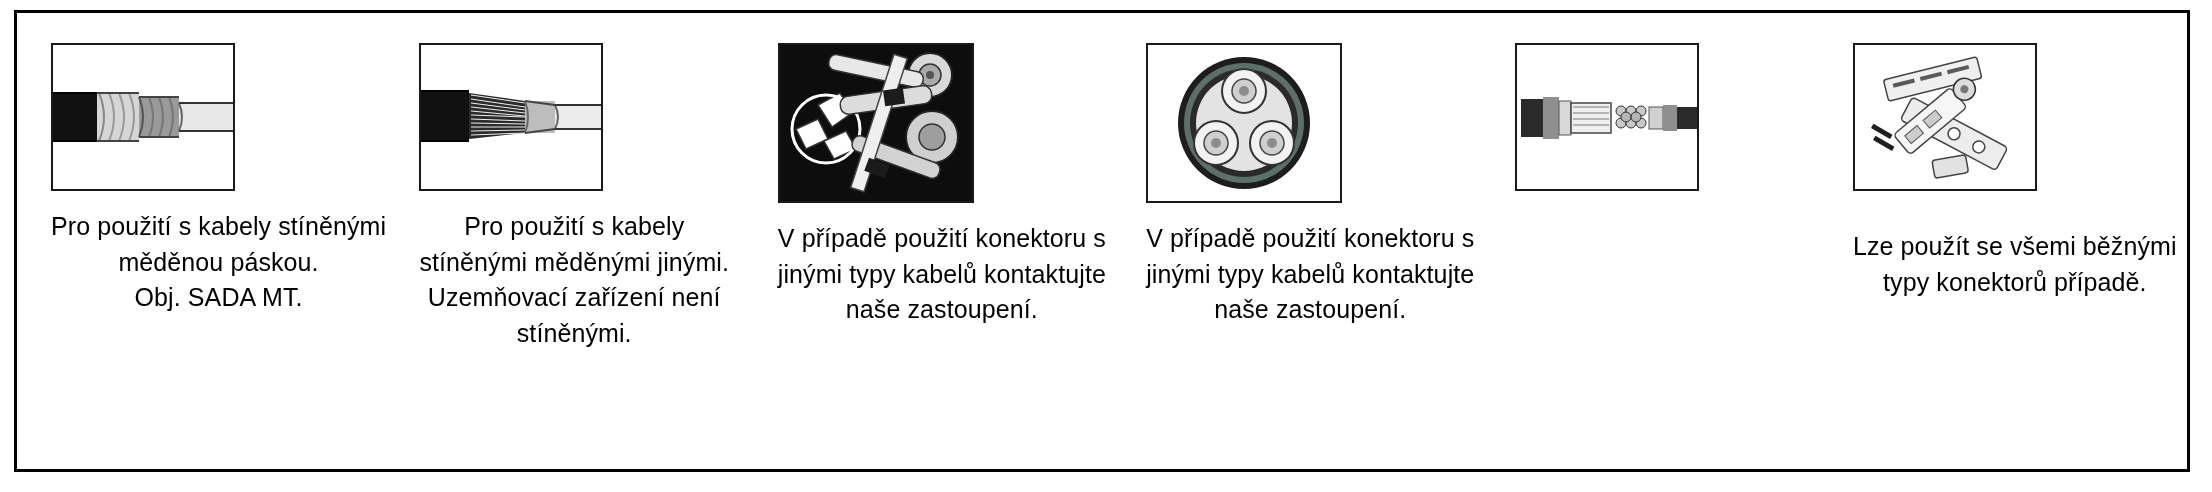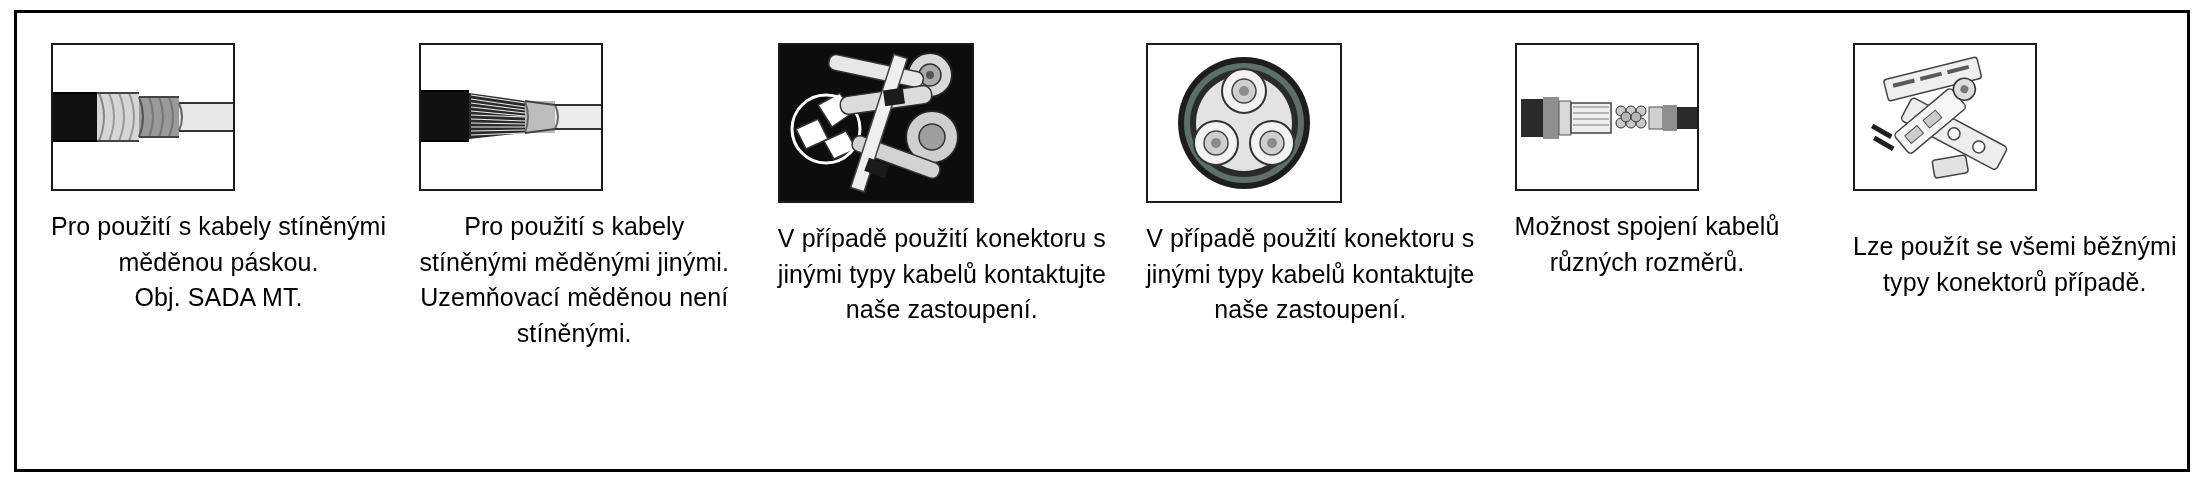--- a/index.html
+++ b/index.html
@@ -138,21 +138,21 @@
           <line x1="134" y1="84" x2="180" y2="84" stroke="#333" stroke-width="2"></line>
           <line x1="104" y1="56" x2="134" y2="60" stroke="#444" stroke-width="2"></line>
           <line x1="104" y1="88" x2="134" y2="84" stroke="#444" stroke-width="2"></line>
           <line x1="0" y1="46" x2="48" y2="46" stroke="#000" stroke-width="2"></line>
           <line x1="0" y1="96" x2="48" y2="96" stroke="#000" stroke-width="2"></line>
         </svg>
       </div>
       <div class="caption">
         <span class="ln">Pro použití s kabely</span>
         <span class="ln">stíněnými měděnými jinými.</span>
-        <span class="ln">Uzemňovací měděnou není</span>
+        <span class="ln">Uzemňovací zařízení není</span>
         <span class="ln">stíněnými.</span>
       </div>
     </div>
 
     <div class="cell c2">
       <div class="figure fig-med">
         <svg width="192" height="156" viewBox="0 0 192 156">
           <rect x="0" y="0" width="192" height="156" fill="#0d0d0d"></rect>
           <g>
             <circle cx="150" cy="30" r="22" fill="#d9d9d9" stroke="#222" stroke-width="2"></circle>
@@ -234,24 +234,20 @@
             <circle cx="114" cy="78" r="5" fill="#c9c9c9" stroke="#333" stroke-width="1"></circle>
             <circle cx="124" cy="78" r="5" fill="#c9c9c9" stroke="#333" stroke-width="1"></circle>
             <circle cx="109" cy="72" r="5" fill="#b5b5b5" stroke="#333" stroke-width="1"></circle>
             <circle cx="119" cy="72" r="5" fill="#b5b5b5" stroke="#333" stroke-width="1"></circle>
           </g>
           <rect x="132" y="62" width="14" height="22" fill="#d0d0d0" stroke="#555" stroke-width="1"></rect>
           <rect x="146" y="60" width="14" height="26" fill="#8f8f8f"></rect>
           <rect x="160" y="62" width="20" height="22" fill="#2a2a2a"></rect>
         </svg>
       </div>
-      <div class="caption">
-        <span class="ln">Možnost spojení kabelů</span>
-        <span class="ln">různých rozměrů.</span>
-      </div>
     </div>
 
     <div class="cell c5">
       <div class="figure fig-small">
         <svg width="180" height="144" viewBox="0 0 180 144">
           <rect x="0" y="0" width="180" height="144" fill="#ffffff"></rect>
           <g transform="rotate(-14 90 34)">
             <rect x="30" y="20" width="96" height="22" rx="3" fill="#efefef" stroke="#444" stroke-width="1.5"></rect>
             <rect x="38" y="26" width="22" height="4" fill="#5a5a5a"></rect>
             <rect x="66" y="26" width="22" height="4" fill="#5a5a5a"></rect>

